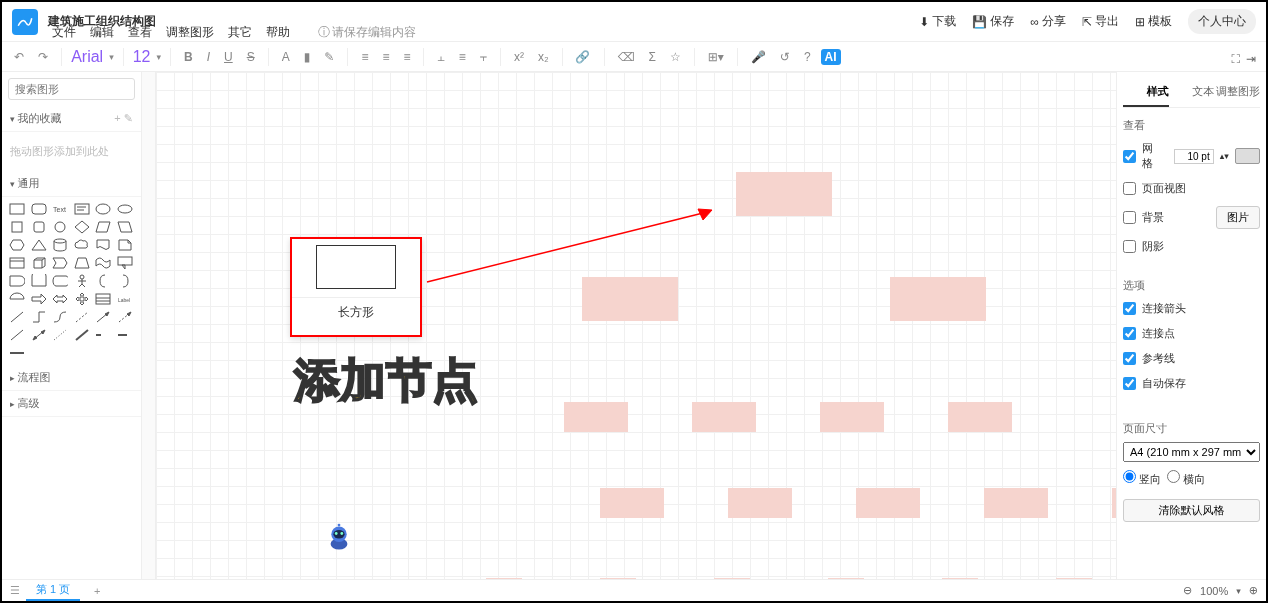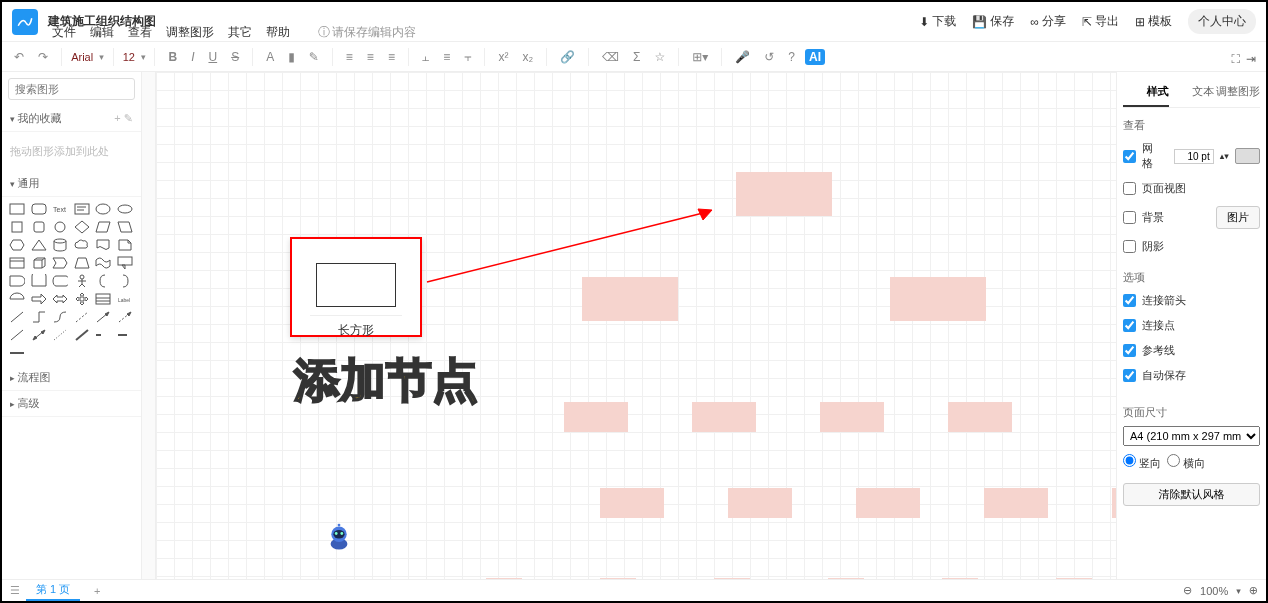--- a/index.html
+++ b/index.html
@@ -13,21 +13,21 @@
 .menus span { cursor: pointer; }
 .save-prompt { color: #999; margin-left: 14px; display: flex; align-items: center; gap: 2px; }
 .header-actions { margin-left: auto; display: flex; gap: 16px; align-items: center; font-size: 12px; }
 .hact { display: flex; align-items: center; gap: 3px; cursor: pointer; }
 .personal { background: #f0f0f0; padding: 4px 10px; border-radius: 12px; text-align: right; }
 
 
 .toolbar { height: 30px; border-bottom: 1px solid #eee; display: flex; align-items: center; padding: 0 8px; gap: 6px; color: #888; }
 .tb-sep { width: 1px; height: 18px; background: #eee; margin: 0 3px; }
 .tb-item { padding: 2px 4px; cursor: pointer; font-size: 12px; }
-.tb-select { color: #7f1d1d; border: none; background: none; font-size: 11px; }
+.tb-select { color: #8b5cf6; border: none; background: none; font-size: 16px; }
 .ai-badge { background: #2196f3; color: #fff; padding: 1px 4px; border-radius: 3px; font-size: 12px; font-weight: bold; }
 
 
 .main { display: flex; height: calc(100% - 92px); }
 
 
 .sidebar { width: 140px; border-right: 1px solid #eee; display: flex; flex-direction: column; }
 .search-box { padding: 6px; }
 .search-box input { width: 100%; padding: 4px 6px; border: 1px solid #ddd; border-radius: 3px; font-size: 11px; }
 .sb-section { padding: 5px 8px; font-size: 11px; color: #666; border-bottom: 1px solid #f3f3f3; display: flex; align-items: center; justify-content: space-between; cursor: pointer; }
@@ -43,21 +43,21 @@
 .canvas-wrap { flex: 1; position: relative; background: #fff; overflow: hidden; }
 .canvas { position: absolute; left: 14px; top: 0; right: 0; bottom: 0;
   background-image: linear-gradient(#f0f0f0 1px, transparent 1px), linear-gradient(90deg, #f0f0f0 1px, transparent 1px);
   background-size: 18px 18px;
 }
 .ruler-v { position: absolute; left: 0; top: 0; bottom: 0; width: 14px; background: #fafafa; border-right: 1px solid #eee; }
 .node { position: absolute; background: #f6d4ce; }
 .arrow-line { position: absolute; stroke: red; fill: red; }
 
 
-.shape-popup { position: absolute; border: 2px solid red; background: #fff; padding: 18px; text-align: center; box-shadow: 0 2px 6px rgba(0,0,0,0.15); }
+.shape-popup { position: absolute; border: 2px solid red; background: #fff; padding: 0; text-align: center; box-shadow: 0 2px 6px rgba(0,0,0,0.15); }
 .shape-popup .preview { width: 80px; height: 44px; border: 1px solid #333; margin: 6px auto 8px; background: #fff; }
 .shape-popup .lbl { border-top: 1px solid #eee; padding-top: 6px; font-size: 12px; }
 
 .big-text { position: absolute; font-size: 46px; font-weight: 900; color: #ffcc33; -webkit-text-stroke: 2px #333; }
 .bot-icon { position: absolute; width: 28px; height: 28px; }
 
 
 .rpanel { width: 150px; border-left: 1px solid #eee; padding: 6px; font-size: 11px; display: flex; flex-direction: column; gap: 6px; }
 .rtabs { display: flex; border-bottom: 1px solid #eee; }
 .rtab { flex: 1; text-align: right; padding: 6px 0; cursor: pointer; color: #666; }
@@ -529,39 +529,39 @@
         <input type="checkbox" style="">
         <span>背景</span>
         <span style="flex:1"></span>
         <button class="img-btn">图片</button>
       </div>
     <div class="rrow">
         <input type="checkbox" style="">
         <span>阴影</span>
       </div>
 
-    <div class="rlabel" style="margin-top:8px">选项</div>
+    <div class="rlabel" style="margin-top:16px">选项</div>
     <div class="rrow">
         <input type="checkbox" checked="" style="">
         <span>连接箭头</span>
       </div>
     <div class="rrow">
         <input type="checkbox" checked="" style="">
         <span>连接点</span>
       </div>
     <div class="rrow">
         <input type="checkbox" checked="" style="">
         <span>参考线</span>
       </div>
     <div class="rrow">
         <input type="checkbox" checked="" style="">
         <span>自动保存</span>
       </div>
 
-    <div class="rlabel" style="margin-top:14px">页面尺寸</div>
+    <div class="rlabel" style="margin-top:22px">页面尺寸</div>
     <select class="page-size"><option>A4 (210 mm x 297 mm)</option></select>
     <div class="rrow">
       <label><input type="radio" name="orient" checked="" style=""> <span>竖向</span></label>
       <label><input type="radio" name="orient" style=""> <span>横向</span></label>
     </div>
     <button class="clear-btn">清除默认风格</button>
   </div>
 </div>
 
 <div class="footer">

